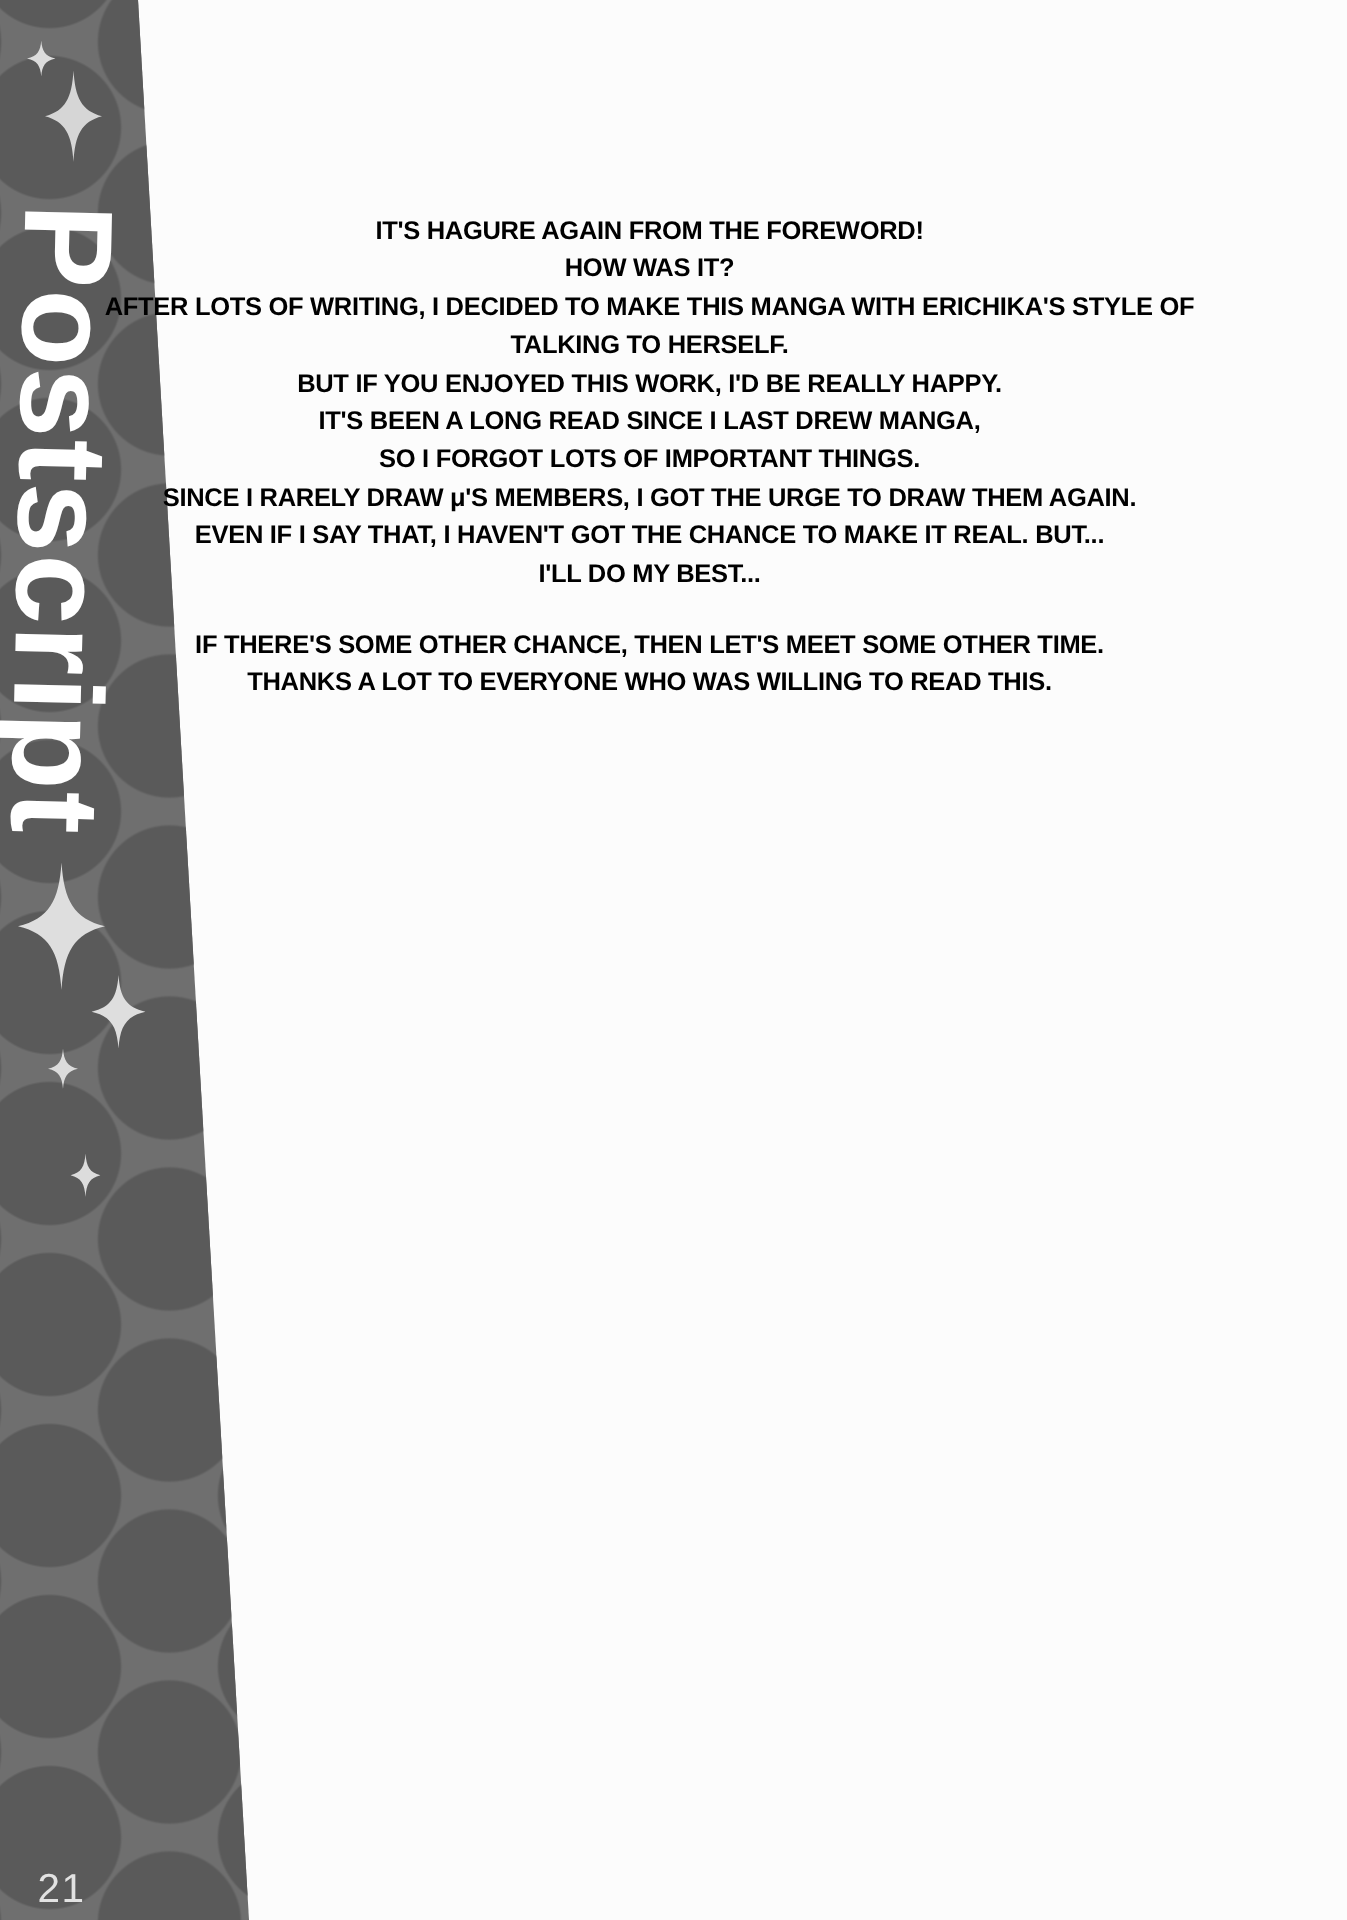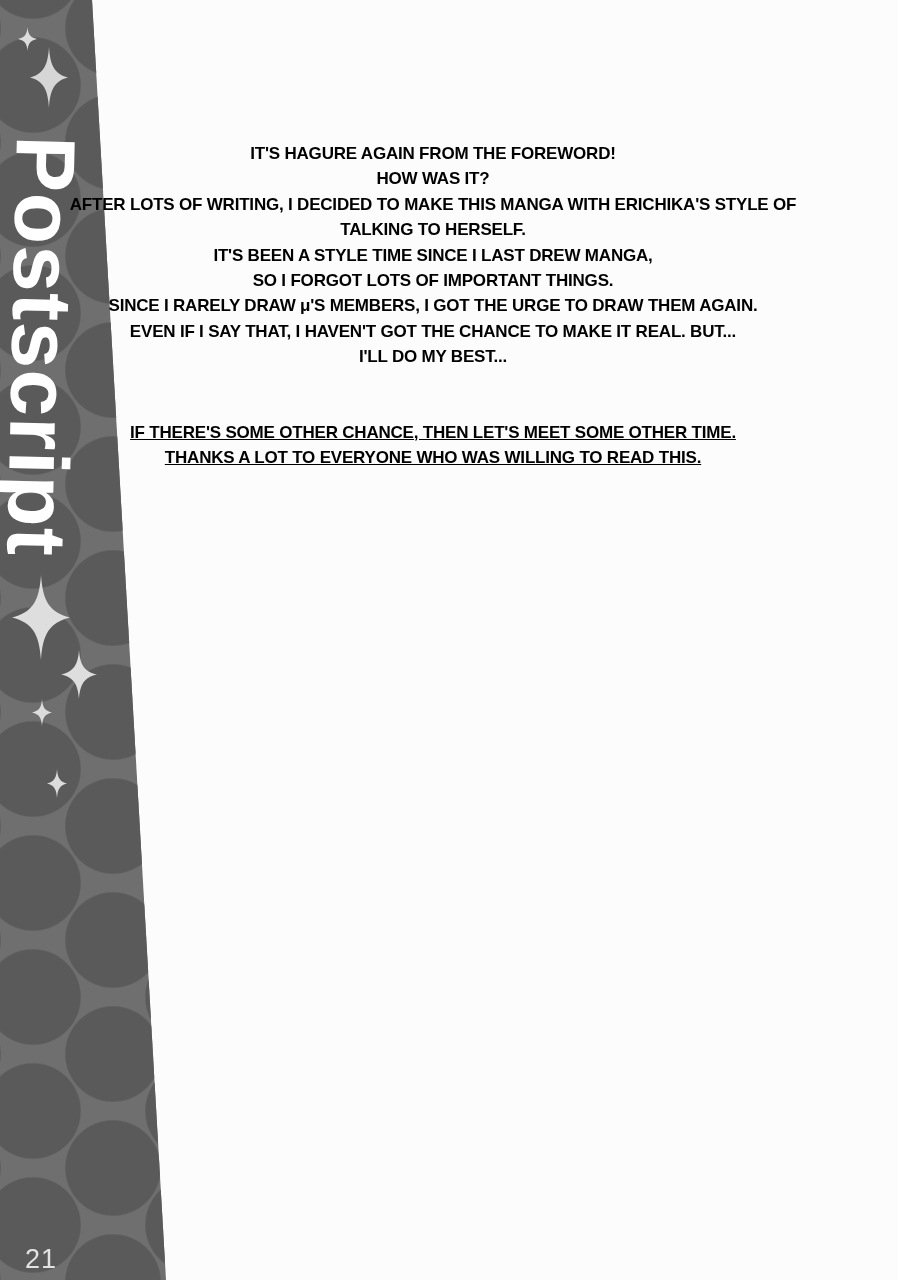--- a/index.html
+++ b/index.html
@@ -71,21 +71,21 @@
     width: 770px;
     text-align: center;
     font-family: "Liberation Sans", sans-serif;
     font-weight: 700;
     font-size: 17px;
     line-height: 25.4px;
     letter-spacing: -0.2px;
     color: #000000;
   }
   .text-block .line { white-space: nowrap; }
-  .para2 { margin-top: 50px; text-decoration: underline; }
+  .para2 { margin-top: 22px; }
 </style>
 </head>
 <body>
 
 <div class="page">
 
   <div class="sidebar">
     <div class="sparkle sparkle-1">
       <svg viewBox="0 0 100 100" preserveAspectRatio="none">
           <path fill="#dcdcdc" d="M50 0 C53 30 64 44 100 50 C64 56 53 70 50 100 C47 70 36 56 0 50 C36 44 47 30 50 0 Z"></path>
@@ -119,21 +119,22 @@
     </div>
     <div class="page-number">21</div>
   </div>
 
   <div class="text-block">
     <div class="para para1">
       <div class="line">IT'S HAGURE AGAIN FROM THE FOREWORD!</div>
       <div class="line">HOW WAS IT?</div>
       <div class="line">AFTER LOTS OF WRITING, I DECIDED TO MAKE THIS MANGA WITH ERICHIKA'S STYLE OF</div>
       <div class="line">TALKING TO HERSELF.</div>
-      <div class="line">IT'S BEEN A STYLE TIME SINCE I LAST DREW MANGA,</div>
+      <div class="line">BUT IF YOU ENJOYED THIS WORK, I'D BE REALLY HAPPY.</div>
+      <div class="line">IT'S BEEN A LONG READ SINCE I LAST DREW MANGA,</div>
       <div class="line">SO I FORGOT LOTS OF IMPORTANT THINGS.</div>
       <div class="line">SINCE I RARELY DRAW μ'S MEMBERS, I GOT THE URGE TO DRAW THEM AGAIN.</div>
       <div class="line">EVEN IF I SAY THAT, I HAVEN'T GOT THE CHANCE TO MAKE IT REAL. BUT...</div>
       <div class="line">I'LL DO MY BEST...</div>
     </div>
     <div class="para para2">
       <div class="line">IF THERE'S SOME OTHER CHANCE, THEN LET'S MEET SOME OTHER TIME.</div>
       <div class="line">THANKS A LOT TO EVERYONE WHO WAS WILLING TO READ THIS.</div>
     </div>
   </div>

